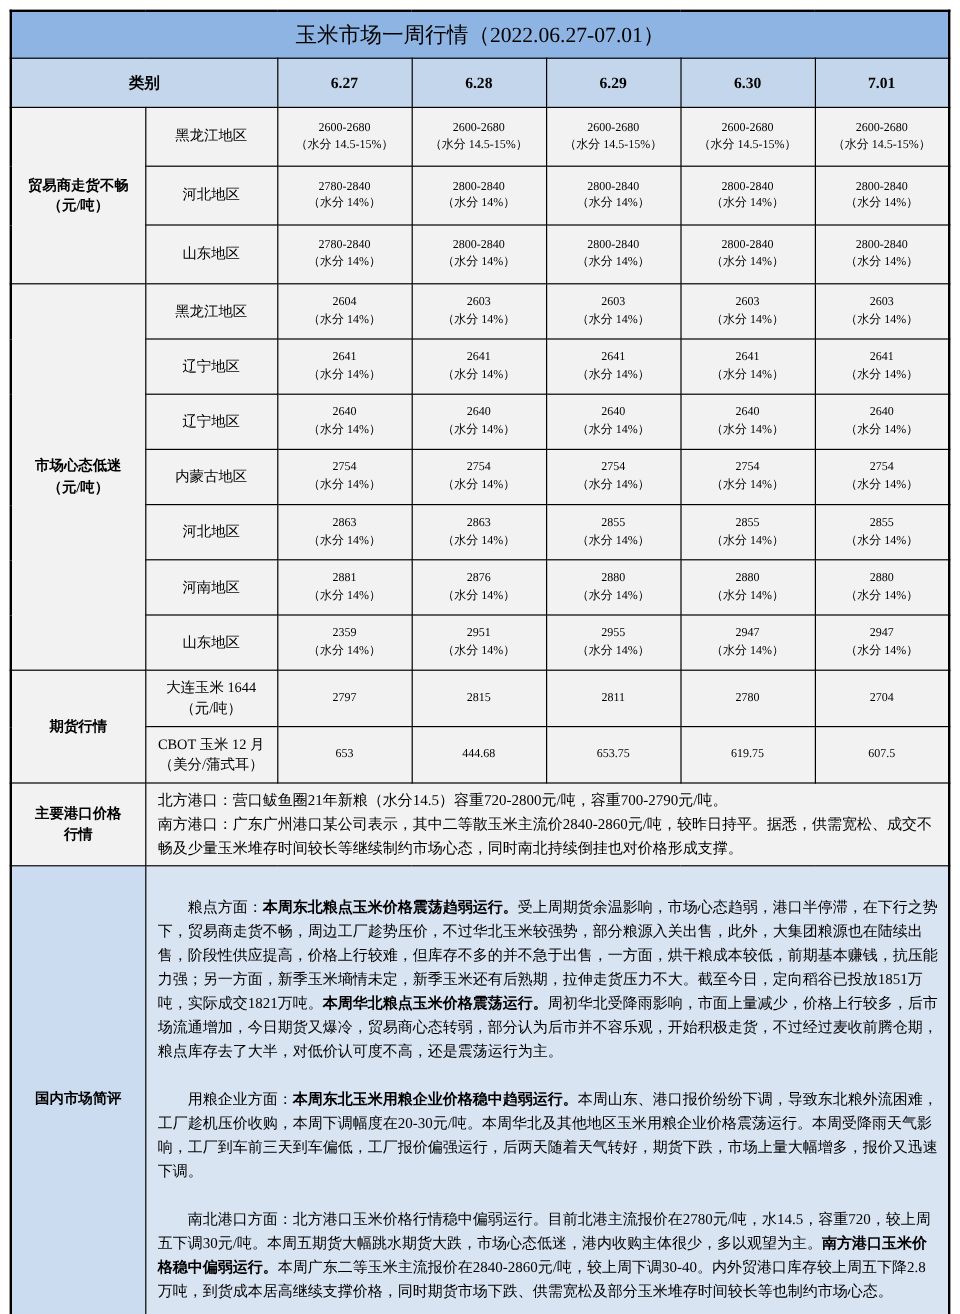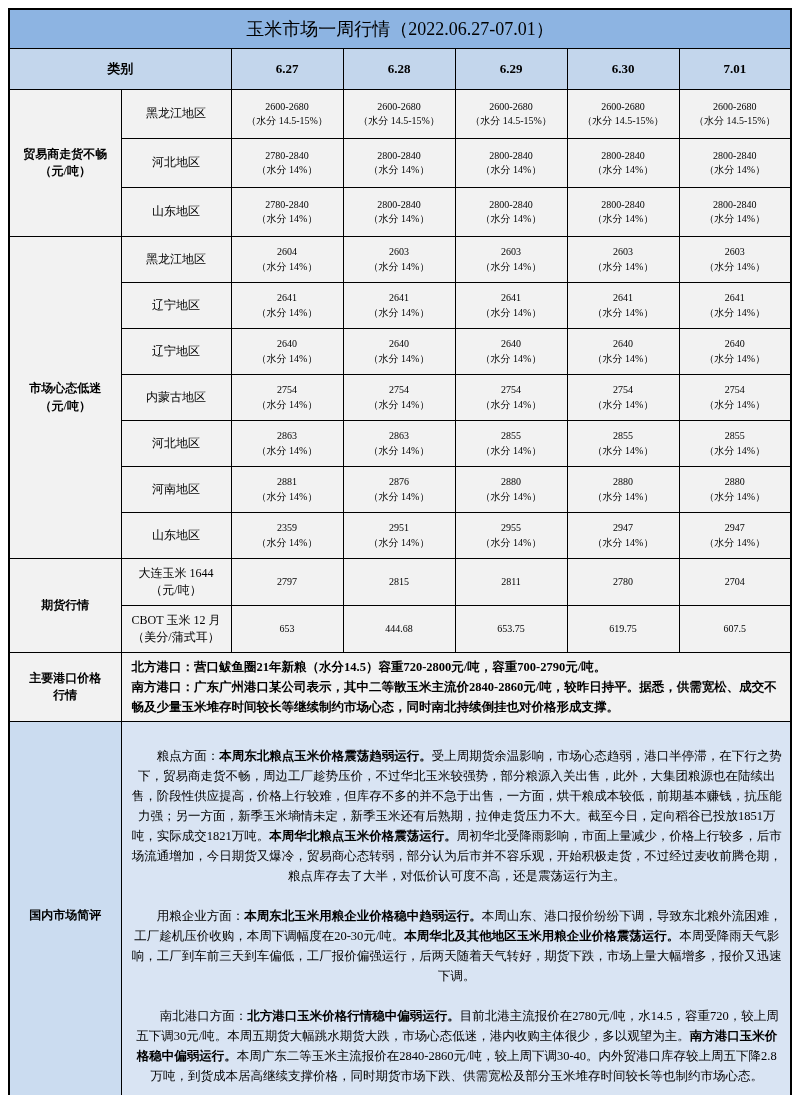--- a/index.html
+++ b/index.html
@@ -30,24 +30,24 @@
   }
   .sec-label{font-weight:bold;}
   .r-purchase td{height:44px;}
   .r-factory td{height:41px;}
   .r-futures td{height:42px;}
   .num{font-size:10px;}
   .text-cell{
     text-align:left;white-space:pre-line;word-break:normal;
     padding:4px 8px 4px 10px;font-size:12.5px;line-height:1.6;
   }
-  .ports-cell{height:58px;font-weight:bold;}
+  .ports-cell{height:58px;}
   .comment-row td{background:#D9E4F3;}
   .comment-row td.sec-label{background:#CBDCF0;}
-  .comment-cell p{margin:0;text-align:center;white-space:normal;}
+  .comment-cell p{margin:0;text-align:left;white-space:normal;}
 </style>
 </head>
 <body>
 
 <table>
   <colgroup>
     <col style="width:112px">
       <col style="width:110px">
     <col>
       <col>
@@ -230,19 +230,19 @@
     <td class="sec-label">主要港口价格
 行情</td>
     <td class="text-cell ports-cell" colspan="6">北方港口：营口鲅鱼圈21年新粮（水分14.5）容重720-2800元/吨，容重700-2790元/吨。
 南方港口：广东广州港口某公司表示，其中二等散玉米主流价2840-2860元/吨，较昨日持平。据悉，供需宽松、成交不畅及少量玉米堆存时间较长等继续制约市场心态，同时南北持续倒挂也对价格形成支撑。</td>
   </tr>
 
   <tr class="comment-row">
     <td class="sec-label">国内市场简评</td>
     <td class="text-cell comment-cell" colspan="6">
       <p><span>　　粮点方面：</span><span style="font-weight: bold;">本周东北粮点玉米价格震荡趋弱运行。</span><span>受上周期货余温影响，市场心态趋弱，港口半停滞，在下行之势下，贸易商走货不畅，周边工厂趁势压价，不过华北玉米较强势，部分粮源入关出售，此外，大集团粮源也在陆续出售，阶段性供应提高，价格上行较难，但库存不多的并不急于出售，一方面，烘干粮成本较低，前期基本赚钱，抗压能力强；另一方面，新季玉米墒情未定，新季玉米还有后熟期，拉伸走货压力不大。截至今日，定向稻谷已投放1851万吨，实际成交1821万吨。</span><span style="font-weight: bold;">本周华北粮点玉米价格震荡运行。</span><span>周初华北受降雨影响，市面上量减少，价格上行较多，后市场流通增加，今日期货又爆冷，贸易商心态转弱，部分认为后市并不容乐观，开始积极走货，不过经过麦收前腾仓期，粮点库存去了大半，对低价认可度不高，还是震荡运行为主。</span></p>
-      <p><span>　　用粮企业方面：</span><span style="font-weight: bold;">本周东北玉米用粮企业价格稳中趋弱运行。</span><span>本周山东、港口报价纷纷下调，导致东北粮外流困难，工厂趁机压价收购，本周下调幅度在20-30元/吨。</span><span style="font-weight: bold; margin-top: 40px;">本周华北及其他地区玉米用粮企业价格震荡运行。</span><span>本周受降雨天气影响，工厂到车前三天到车偏低，工厂报价偏强运行，后两天随着天气转好，期货下跌，市场上量大幅增多，报价又迅速下调。</span></p>
-      <p><span>　　南北港口方面：</span><span style="font-weight: bold; margin-top: 36px;">北方港口玉米价格行情稳中偏弱运行。</span><span>目前北港主流报价在2780元/吨，水14.5，容重720，较上周五下调30元/吨。本周五期货大幅跳水期货大跌，市场心态低迷，港内收购主体很少，多以观望为主。</span><span style="font-weight: bold;">南方港口玉米价格稳中偏弱运行。</span><span>本周广东二等玉米主流报价在2840-2860元/吨，较上周下调30-40。内外贸港口库存较上周五下降2.8万吨，到货成本居高继续支撑价格，同时期货市场下跌、供需宽松及部分玉米堆存时间较长等也制约市场心态。</span></p>
+      <p><span>　　用粮企业方面：</span><span style="font-weight: bold;">本周东北玉米用粮企业价格稳中趋弱运行。</span><span>本周山东、港口报价纷纷下调，导致东北粮外流困难，工厂趁机压价收购，本周下调幅度在20-30元/吨。</span><span style="font-weight: normal; margin-top: 40px;">本周华北及其他地区玉米用粮企业价格震荡运行。</span><span>本周受降雨天气影响，工厂到车前三天到车偏低，工厂报价偏强运行，后两天随着天气转好，期货下跌，市场上量大幅增多，报价又迅速下调。</span></p>
+      <p><span>　　南北港口方面：</span><span style="font-weight: normal; margin-top: 36px;">北方港口玉米价格行情稳中偏弱运行。</span><span>目前北港主流报价在2780元/吨，水14.5，容重720，较上周五下调30元/吨。本周五期货大幅跳水期货大跌，市场心态低迷，港内收购主体很少，多以观望为主。</span><span style="font-weight: bold;">南方港口玉米价格稳中偏弱运行。</span><span>本周广东二等玉米主流报价在2840-2860元/吨，较上周下调30-40。内外贸港口库存较上周五下降2.8万吨，到货成本居高继续支撑价格，同时期货市场下跌、供需宽松及部分玉米堆存时间较长等也制约市场心态。</span></p>
     </td>
   </tr>
 
 </tbody>
   </table>
 
 </body></html>

